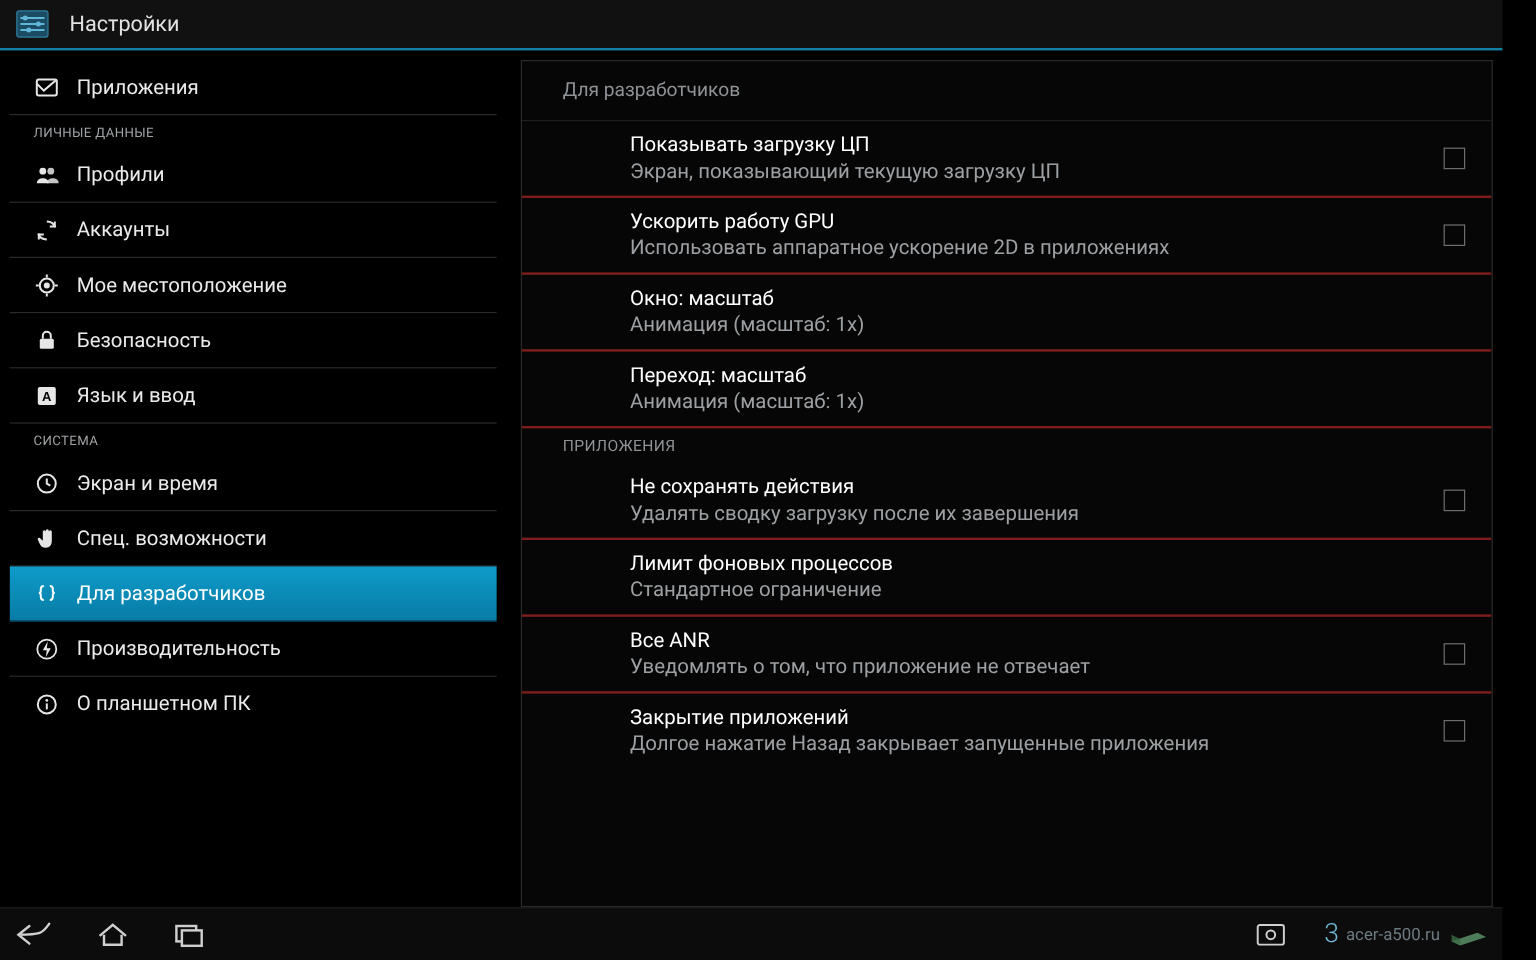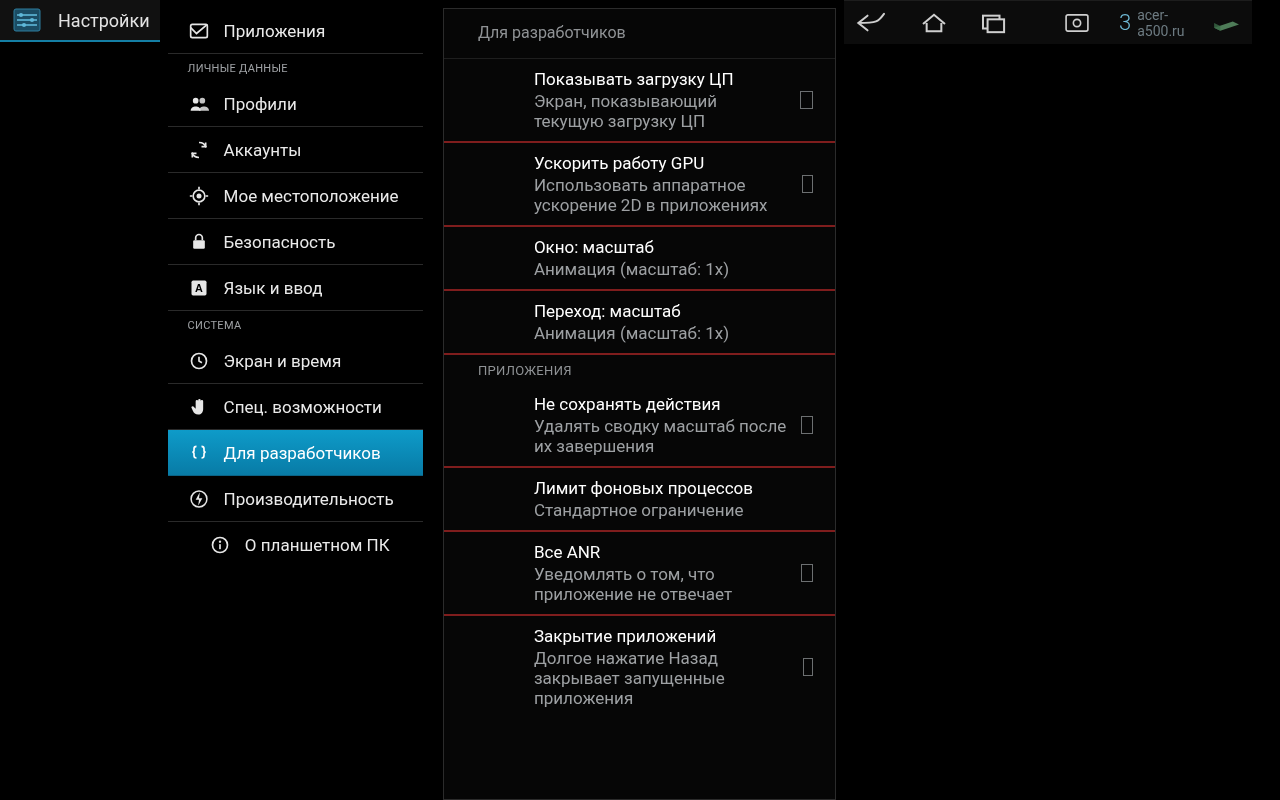--- a/index.html
+++ b/index.html
@@ -1,17 +1,17 @@
 <!DOCTYPE html>
 <html><head>
 <meta charset="utf-8">
 <style>
   * { margin: 0; padding: 0; box-sizing: border-box; }
   html, body { width: 1280px; height: 800px; background: #000; font-family: "Roboto", "Segoe UI", Arial, sans-serif; overflow: hidden; color: #fff; }
-  .screen { width: 1252px; height: 800px; display: flex; flex-direction: row; }
+  .screen { width: 1252px; height: 800px; display: flex; flex-direction: column; }
 
   
   .appbar { height: 42px; display: flex; align-items: center; gap: 14px; padding: 0 10px; border-bottom: 2px solid #147fa5; background: #111; }
   .appbar .title { font-size: 18px; color: #e2e2e2; }
   .appbar .settings-icon { width: 34px; height: 30px; display: flex; align-items: center; justify-content: center; }
 
   
   .main { flex: 1 1 auto; display: flex; padding: 8px 8px 0 8px; gap: 20px; overflow: hidden; }
 
   
@@ -166,21 +166,21 @@
         <div class="sidebar-item">
           <span class="icon">
             <svg viewBox="0 0 24 24" width="20" height="20">
                 <circle cx="12" cy="12" r="9.5" fill="none" stroke="#e6e6e6" stroke-width="1.8"></circle>
                 <path d="M13 4l-5 9h4l-1 7 5-9h-4l1-7z" fill="#e6e6e6"></path>
               </svg>
           </span>
           <span class="label">Производительность</span>
         </div>
 
-        <div class="sidebar-item" style="border-bottom:none;justify-content:center;">
+        <div class="sidebar-item" style="border-bottom:none;">
           <span class="icon">
             <svg viewBox="0 0 24 24" width="20" height="20">
                 <circle cx="12" cy="12" r="9" fill="none" stroke="#e6e6e6" stroke-width="2"></circle>
                 <circle cx="12" cy="8" r="1.4" fill="#e6e6e6"></circle>
                 <rect x="11" y="11" width="2" height="6" fill="#e6e6e6"></rect>
               </svg>
           </span>
           <span class="label">О планшетном ПК</span>
         </div>
 
@@ -219,21 +219,21 @@
             <div class="primary">Переход: масштаб</div>
             <div class="secondary">Анимация (масштаб: 1х)</div>
           </div>
         </div>
 
         <div class="group-header">ПРИЛОЖЕНИЯ</div>
 
         <div class="row">
           <div class="texts">
             <div class="primary">Не сохранять действия</div>
-            <div class="secondary">Удалять сводку масштаб после их завершения</div>
+            <div class="secondary">Удалять сводку загрузку после их завершения</div>
           </div>
           <div class="row-checkbox"></div>
         </div>
 
         <div class="row">
           <div class="texts">
             <div class="primary">Лимит фоновых процессов</div>
             <div class="secondary">Стандартное ограничение</div>
           </div>
         </div>

